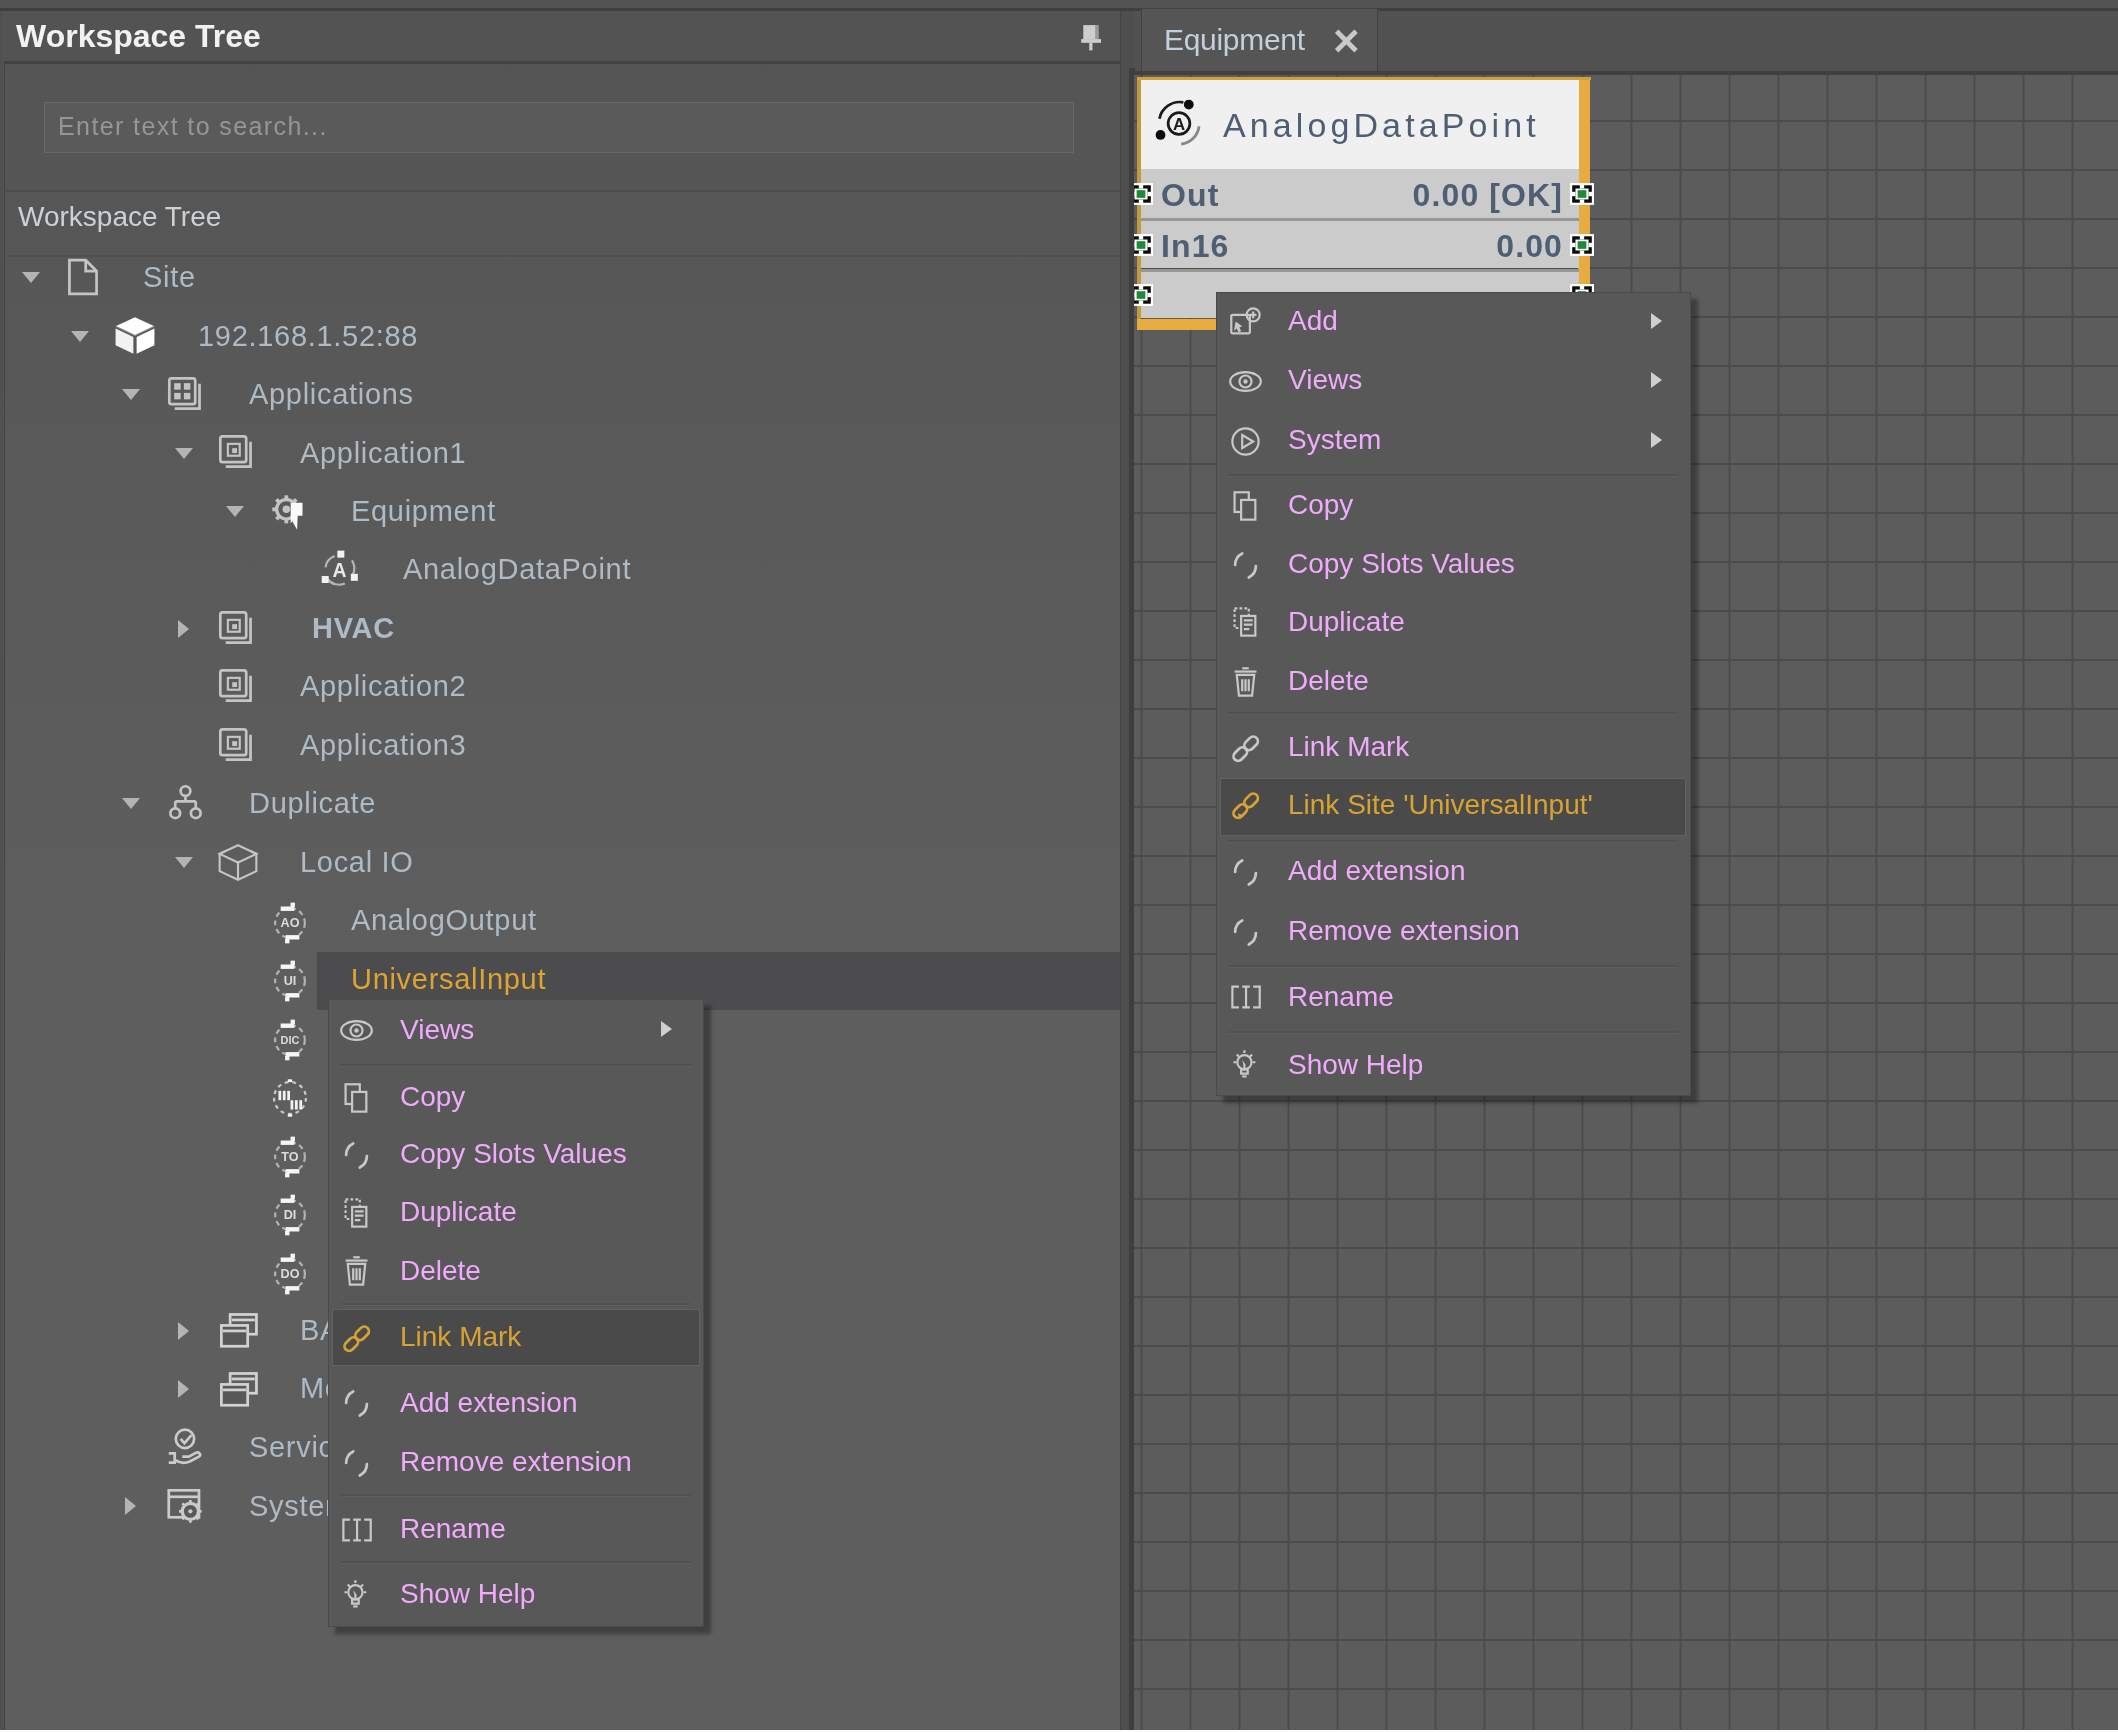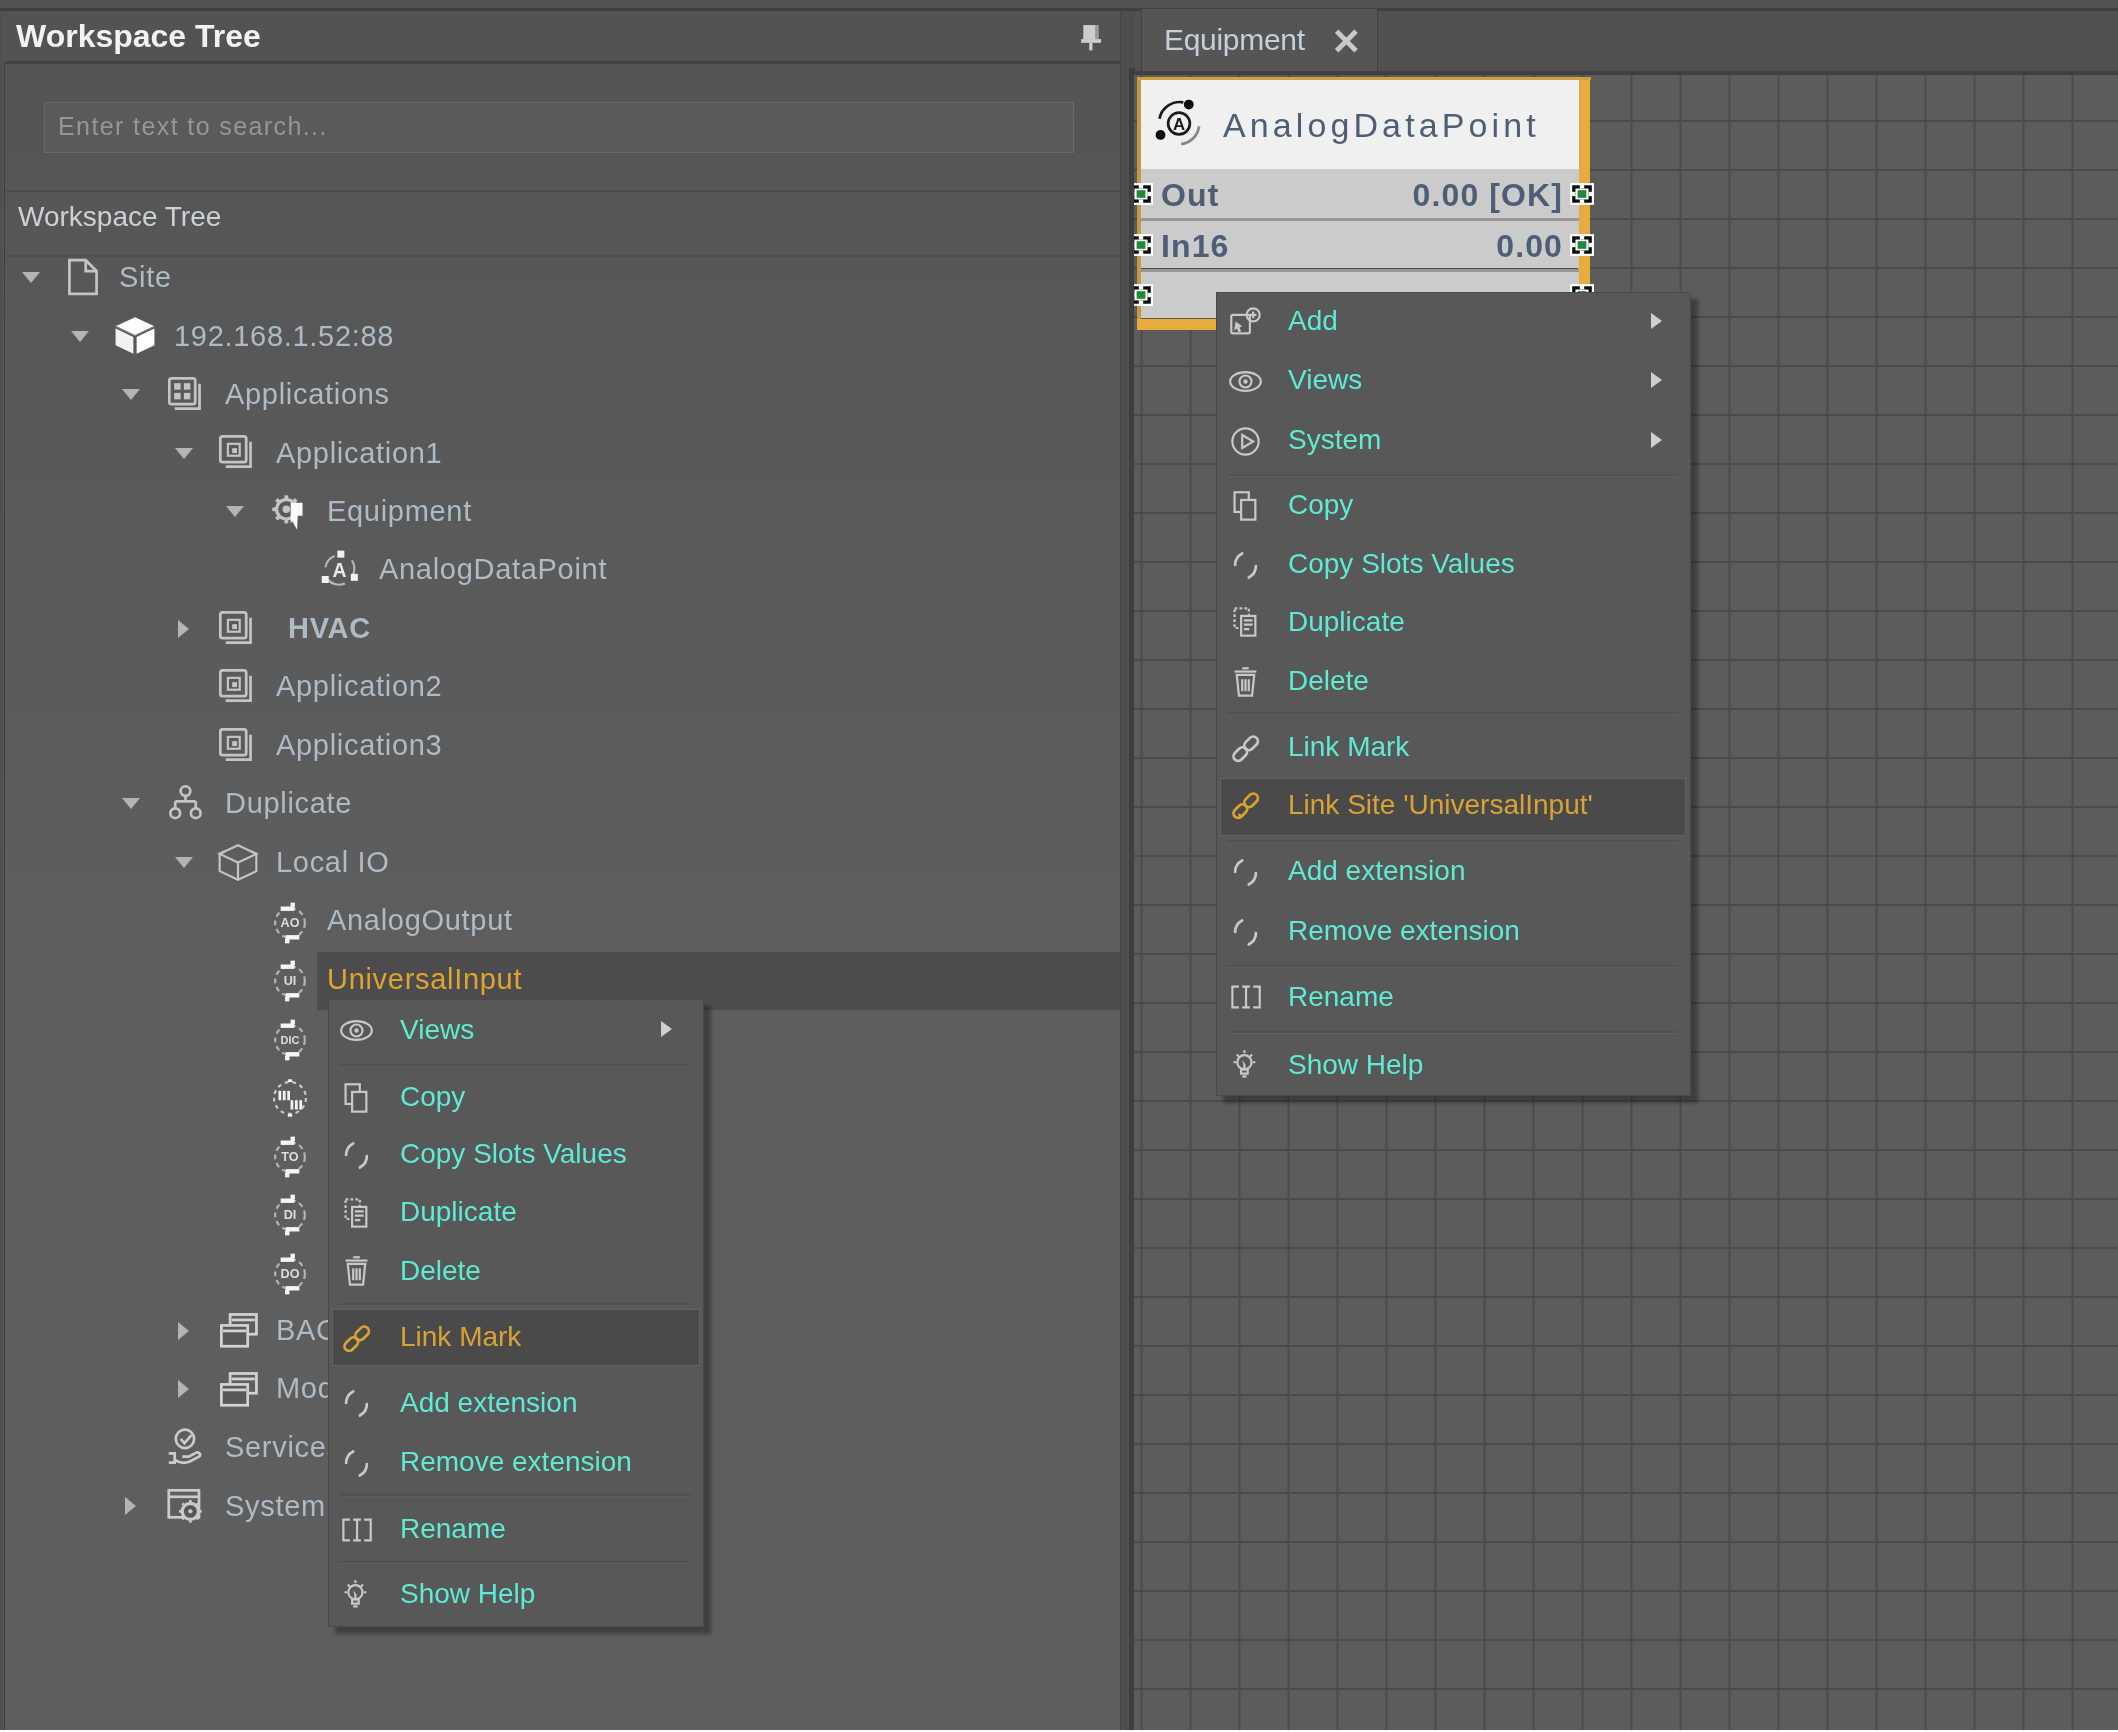--- a/index.html
+++ b/index.html
@@ -27,39 +27,39 @@
   #rp-tabline{left:1129px;top:71px;width:989px;height:3.8px;background:#404040;}
   #tab{left:1141px;top:7.6px;width:237px;height:65px;background:#555555;border:1.6px solid #414141;border-bottom:none;box-sizing:border-box;}
   #tabtext{left:1164px;top:41px;font-size:30px;letter-spacing:-0.3px;color:#c3cfdb;}
   #canvas{left:1134px;top:75px;width:985px;height:1658px;overflow:hidden;
      background-color:#5c5c5c;
      background-image:linear-gradient(to right,#4b4b4b 2.2px,transparent 2.2px),
                       linear-gradient(to bottom,#4b4b4b 2.2px,transparent 2.2px);
      background-size:49px 49px;
      background-position:6.5px 45px;}
   
-  .trow{position:absolute;font-size:29px;letter-spacing:0.7px;color:#aebac4;}
+  .trow{position:absolute;font-size:29px;letter-spacing:0.7px;color:#aebac4;margin-left:24px;}
   .tri-d{position:absolute;width:0;height:0;border-left:9.2px solid transparent;border-right:9.2px solid transparent;border-top:11.4px solid #b4b4b4;}
   .tri-r{position:absolute;width:0;height:0;border-top:9.2px solid transparent;border-bottom:9.2px solid transparent;border-left:11.4px solid #b4b4b4;}
   #selband{left:317px;top:952px;width:804px;height:58px;background:#4c4c4e;}
   
   #blk-top{left:1137px;top:77px;width:454px;height:3.3px;background:#cfa13d;}
   #blk-left{left:1137px;top:77px;width:3.8px;height:253px;background:#c49a40;}
   #blk-right{left:1578px;top:77px;width:12px;height:253px;background:#e8ac3e;}
   #blk-bottom{left:1137px;top:319px;width:454px;height:11px;background:#e8ac3e;}
   #blk-header{left:1141px;top:80px;width:438px;height:89px;background:#f0f0f0;}
   #blk-title{left:1223px;top:126px;font-size:34px;color:#4e5e74;letter-spacing:4.1px;}
   .slotrow{position:absolute;left:1141px;width:438px;background:#cbcbcb;}
   #blk-sep1{left:1141px;top:218px;width:438px;height:2.7px;background:#979797;}
   #blk-sep2{left:1141px;top:269px;width:438px;height:2.7px;background:#979797;}
   .slottext{position:absolute;font-size:32px;font-weight:600;letter-spacing:1.1px;color:#4e5e74;}
   
   .menu{position:absolute;background:#585858;border:1.1px solid #4a4a4a;box-sizing:border-box;z-index:10;
         box-shadow:6.5px 7px 3.8px rgba(0,0,0,0.33);}
-  .mitem{position:absolute;font-size:28px;color:#5eead4;white-space:nowrap;z-index:11;}
+  .mitem{position:absolute;font-size:28px;color:#f0abfc;white-space:nowrap;z-index:11;}
   .msep{position:absolute;height:1.6px;background:#515151;border-bottom:1.1px solid #5e5e5e;z-index:11;}
   .mhl{position:absolute;background:#4a4a4a;border:1.1px solid #626262;box-sizing:border-box;z-index:11;}
   .morange{color:#d9a333;}
   .marrow{position:absolute;width:0;height:0;border-top:8.2px solid transparent;border-bottom:8.2px solid transparent;border-left:11px solid #cfcfcf;z-index:11;}
   #bottomstrip{left:0;top:1730px;width:2119px;height:3.3px;background:#fbfbfb;}
 </style>
 </head>
 <body>
 <div class="abs" id="topstrip"></div>
 <div class="abs" style="left:0;top:11px;width:2.7px;height:1722px;background:#505050;"></div>

